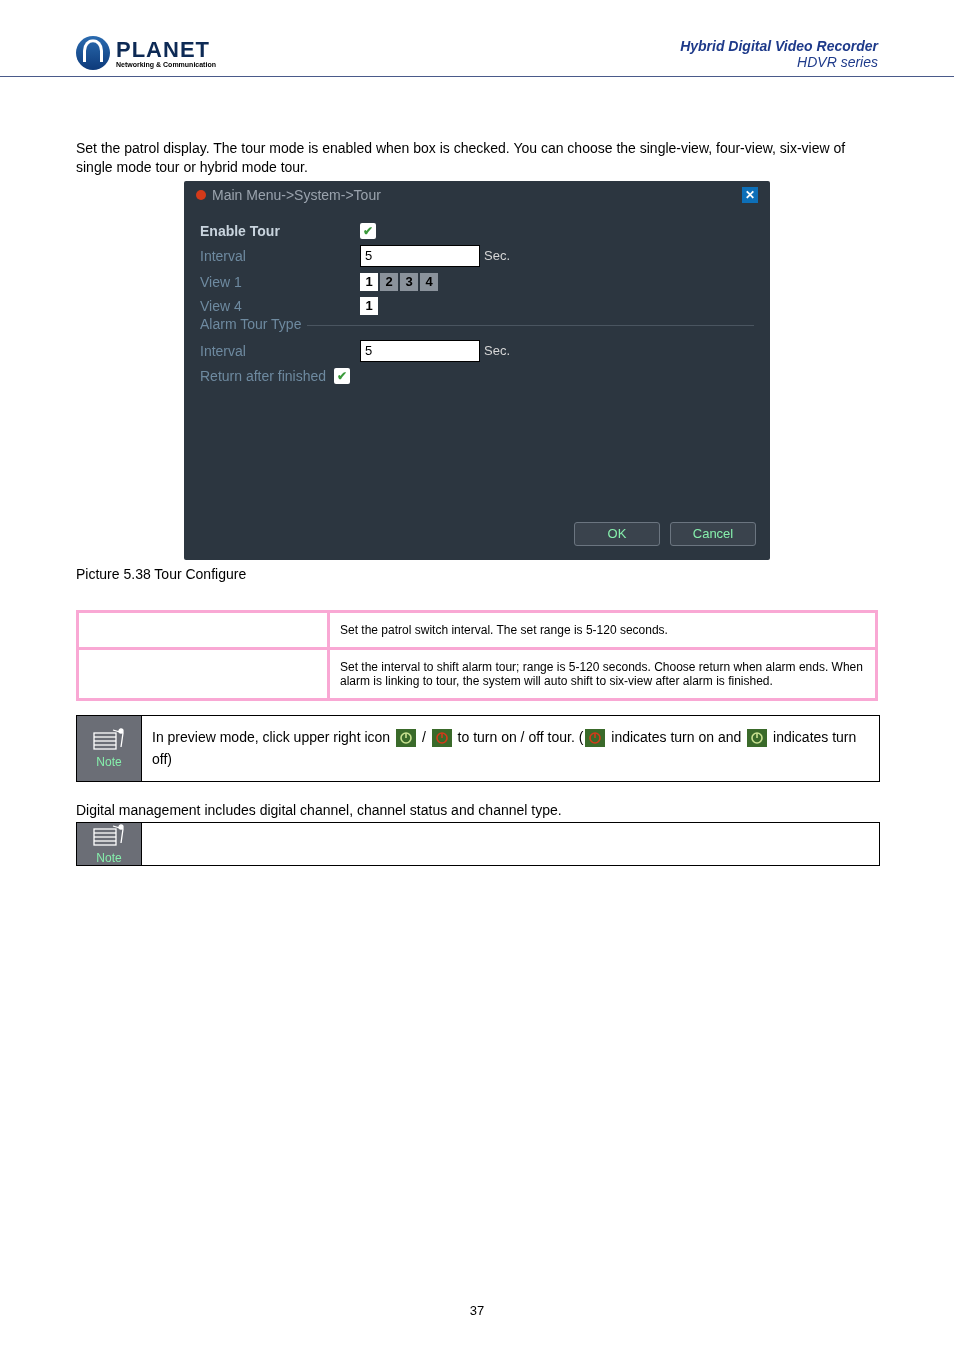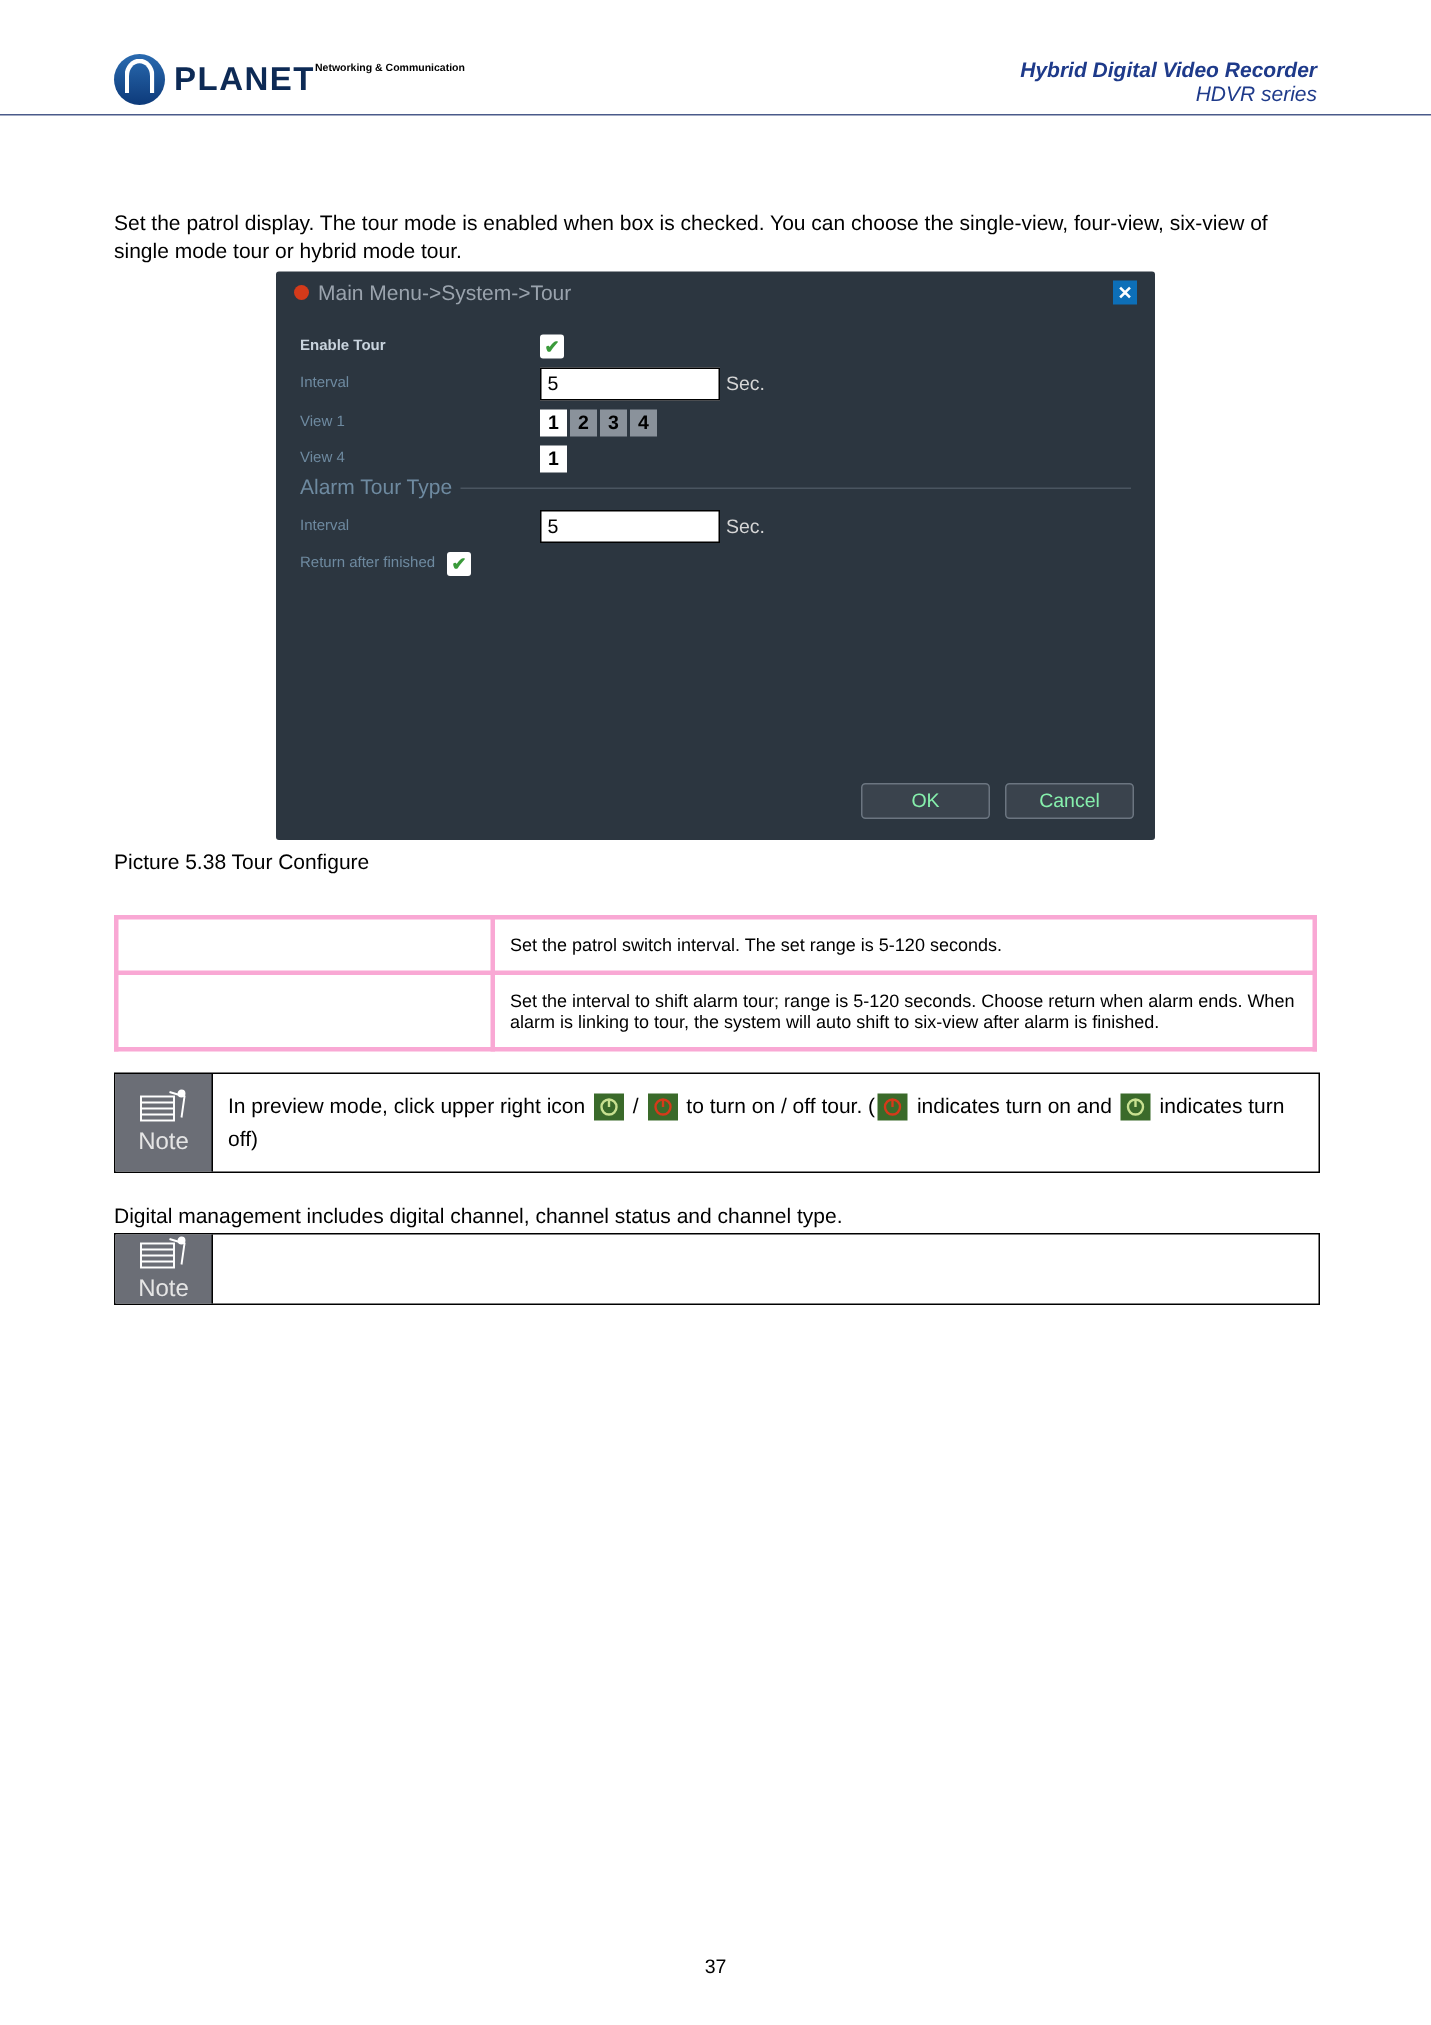--- a/index.html
+++ b/index.html
@@ -1,56 +1,56 @@
 <!DOCTYPE html>
 <html><head>
 <meta charset="utf-8">
 <style>
 body{margin:0;background:#fff;font-family:Arial,sans-serif;color:#000;font-size:14px}
 .page{width:954px;min-height:1350px;margin:0 auto;position:relative;padding:0}
 .hdr{display:flex;justify-content:space-between;align-items:flex-end;padding:36px 76px 6px 76px;border-bottom:1px solid #4a5a8a}
 .logo{display:flex;align-items:center;gap:6px}
 .logo-circle{width:34px;height:34px;border-radius:50%;background:linear-gradient(180deg,#2a6bb0,#0d3a7a);position:relative}
 .logo-circle::after{content:"";position:absolute;left:50%;top:50%;width:14px;height:20px;border:3px solid #fff;border-bottom:none;border-radius:50% 50% 0 0;transform:translate(-50%,-60%)}
-.logo-txt{display:flex;flex-direction:row;line-height:1}
+.logo-txt{display:flex;flex-direction:column;line-height:1}
 .logo-name{font-weight:900;font-size:22px;color:#0d2a55;letter-spacing:1px}
 .logo-tag{font-size:7px;color:#000;font-weight:700}
 .hdr-right{text-align:right;font-style:italic;color:#1e3a8a;font-size:14px}
 .hdr-right div:first-child{font-weight:700}
 .content{padding:40px 76px 0 76px}
 .intro{margin:22px 0 4px 0;line-height:1.35}
 .dlg{width:586px;margin:0 auto;background:#2c3640;border-radius:2px;padding:0 0 8px 0}
 .dlg-title{display:flex;align-items:center;gap:6px;padding:6px 12px;color:#c9cfd6}
 .dlg-dot{width:10px;height:10px;border-radius:50%;background:#d43a1a}
 .dlg-title-text{color:#9aa3ad;font-size:14px}
 .dlg-close{margin-left:auto;width:16px;height:16px;background:#0d6fb8;color:#fff;text-align:center;font-size:12px;line-height:16px;font-weight:700}
 .dlg-body{padding:8px 16px 16px 16px}
 .row{display:flex;align-items:center;margin:6px 0}
-.lbl{width:160px;color:#6e8aa0;font-size:10px}
+.lbl{width:160px;color:#6e8aa0;font-size:14px}
 .lbl.bright{color:#c9d4de;font-weight:600}
 .chk{width:16px;height:16px;background:#fff;border-radius:2px;display:flex;align-items:center;justify-content:center}
 .chk::after{content:"✔";color:#3a9a3a;font-size:12px;font-weight:700}
 .ip{width:110px;height:20px;background:#fff;border:1px solid #000;font-size:13px;padding:0 4px;display:flex;align-items:center}
 .unit{color:#d6d6d6;margin-left:4px;font-size:13px}
 .sq-row{display:flex;gap:2px}
 .sq{width:18px;height:18px;background:#fff;color:#000;font-size:13px;font-weight:700;display:flex;align-items:center;justify-content:center}
 .sq.dim{background:#8a929b;color:#000}
 .fs-line{border-top:1px solid #4a5560;margin:10px 0 6px 0;position:relative}
 .fs-label{position:absolute;top:-10px;left:0;background:#2c3640;color:#6e8aa0;padding-right:6px}
 .dlg-btns{display:flex;justify-content:flex-end;gap:10px;padding:6px 14px 6px 0}
 .dbtn{width:84px;height:22px;background:#3a434d;border:1px solid #6b7580;color:#86efac;font-size:13px;display:flex;align-items:center;justify-content:center;border-radius:3px}
 .cap{margin:6px 0 28px 0}
 table.t1{width:802px;border-collapse:collapse;margin:0 auto 14px auto}
 table.t1 td{border:3px solid #f9a8d4;padding:10px 10px;font-size:12px;vertical-align:middle}
 table.t1 td:first-child{width:228px}
 .notebox{width:802px;margin:0 auto;display:flex;border:1px solid #000}
 .notebox.nb2{margin-top:0}
 .note-ic{width:64px;background:#6b6e76;display:flex;flex-direction:column;align-items:center;justify-content:center;gap:2px;border-right:1px solid #000}
 .note-svg{width:36px;height:26px}
-.note-label{color:#e5e5e5;font-size:16px}
+.note-label{color:#86efac;font-size:12px}
 .note-txt{flex:1;padding:10px 10px;font-size:14px;line-height:1.6}
 .mini-ic{display:inline-flex;width:20px;height:18px;background:#3a6a2a;vertical-align:middle;align-items:center;justify-content:center;margin:0 2px}
 .mini-ic svg{width:14px;height:14px}
 .sect{margin:20px 0 4px 0}
 .pg{position:absolute;bottom:32px;left:0;width:100%;text-align:center;font-size:13px}
 </style>
 </head>
 <body>
 
 <div class="page">

